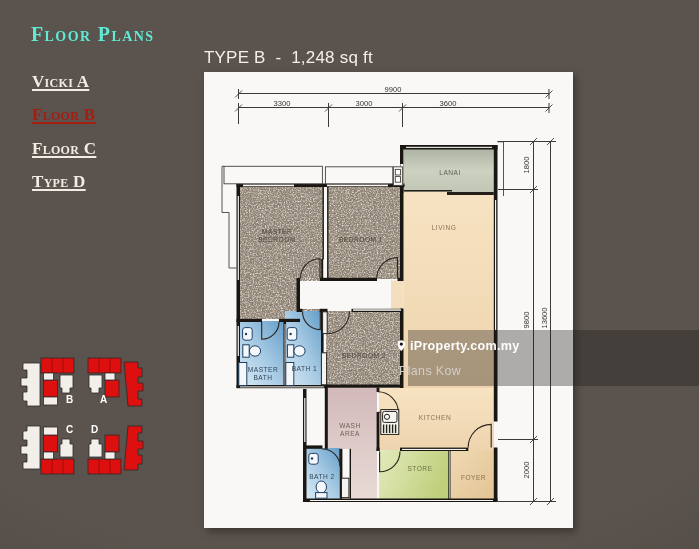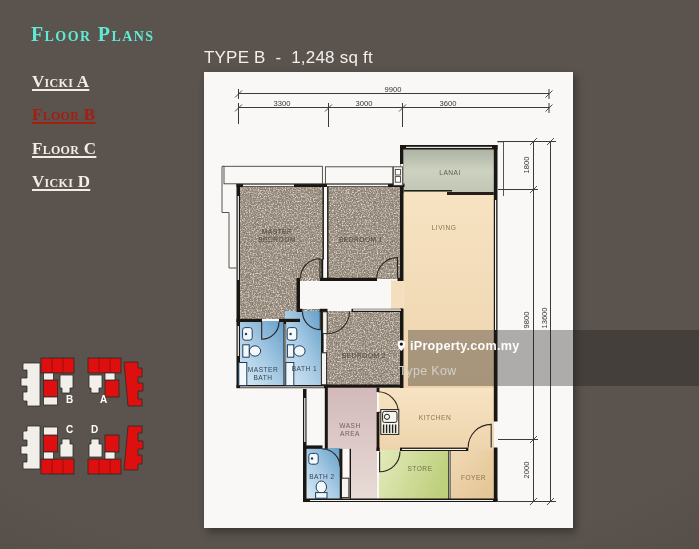--- a/index.html
+++ b/index.html
@@ -31,21 +31,21 @@
 <body>
 
 <div class="vig"></div>
 
 <div class="hdr">Floor Plans</div>
 
 <div class="nav">
 <a>Vicki A</a>
 <a class="sel">Floor B</a>
 <a>Floor C</a>
-<a>Vicki D</a>
+<a>Type D</a>
 </div>
 
 <svg style="position:absolute;left:0;top:340px" width="175" height="150" viewBox="0 340 175 150">
 <g stroke="#2e2a26" stroke-width="0.8">
 
 <path d="M27 363 h13 v43 h-13 v-5 h-4 v-9 h4 v-6 h-6 v-8 h6 v-8 h-4 v-7 Z" fill="#f2efeb"></path>
 
 <rect x="41" y="358" width="33" height="15" fill="#dd0f0f"></rect>
 
 <rect x="43.5" y="380" width="14" height="17" fill="#dd0f0f"></rect>
@@ -411,13 +411,13 @@
 </svg>
 
 <div class="wmband"></div>
 
 <svg style="position:absolute;left:396.6px;top:339.3px" width="8.6" height="13.4" viewBox="0 0 12 16">
 <path d="M6 0.5 C2.9 0.5 0.6 2.9 0.6 5.9 C0.6 9.5 6 15.5 6 15.5 C6 15.5 11.4 9.5 11.4 5.9 C11.4 2.9 9.1 0.5 6 0.5 Z M6 8.2 A2.4 2.4 0 1 1 6 3.4 A2.4 2.4 0 0 1 6 8.2 Z" fill="#fff"></path>
 </svg>
 
 <div class="wmrow">iProperty.com.my</div>
 
-<div class="wmname">Type Kow</div>
+<div class="wmname">Plans Kow</div>
 
 </body></html>

